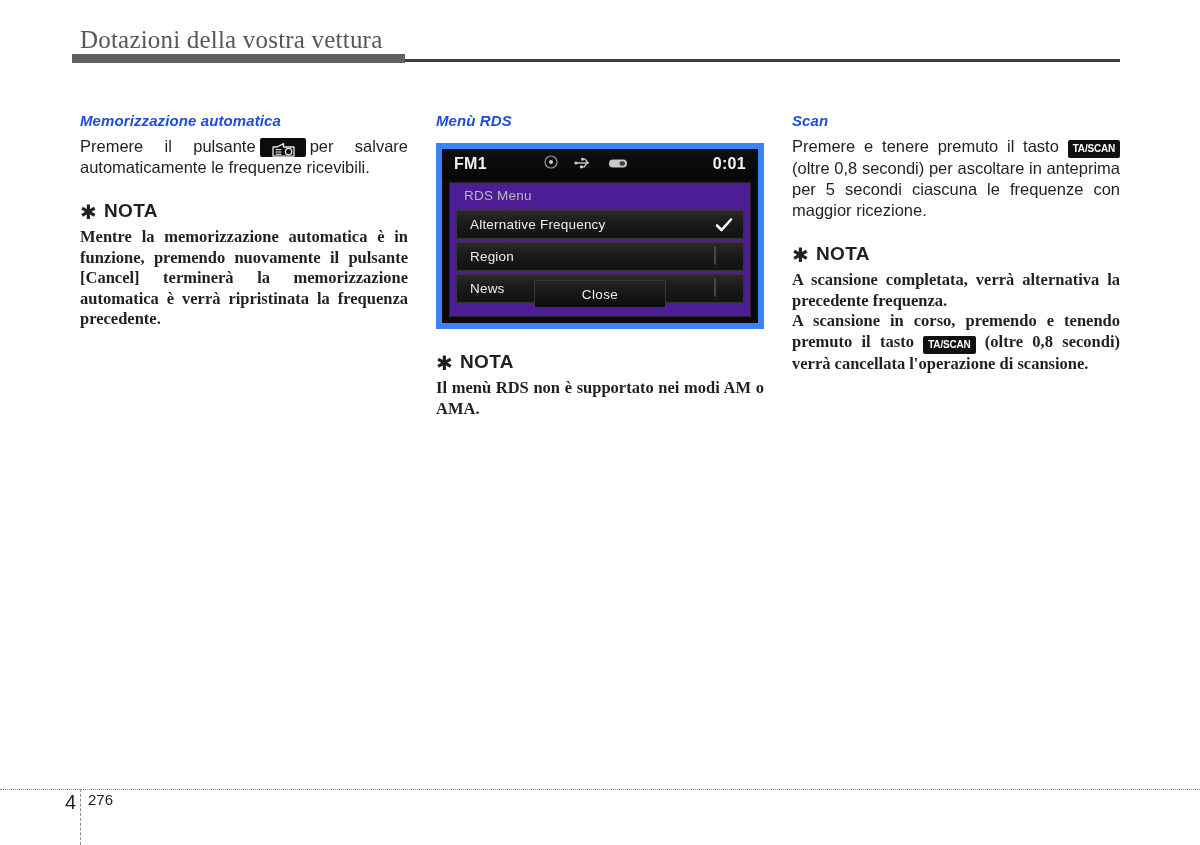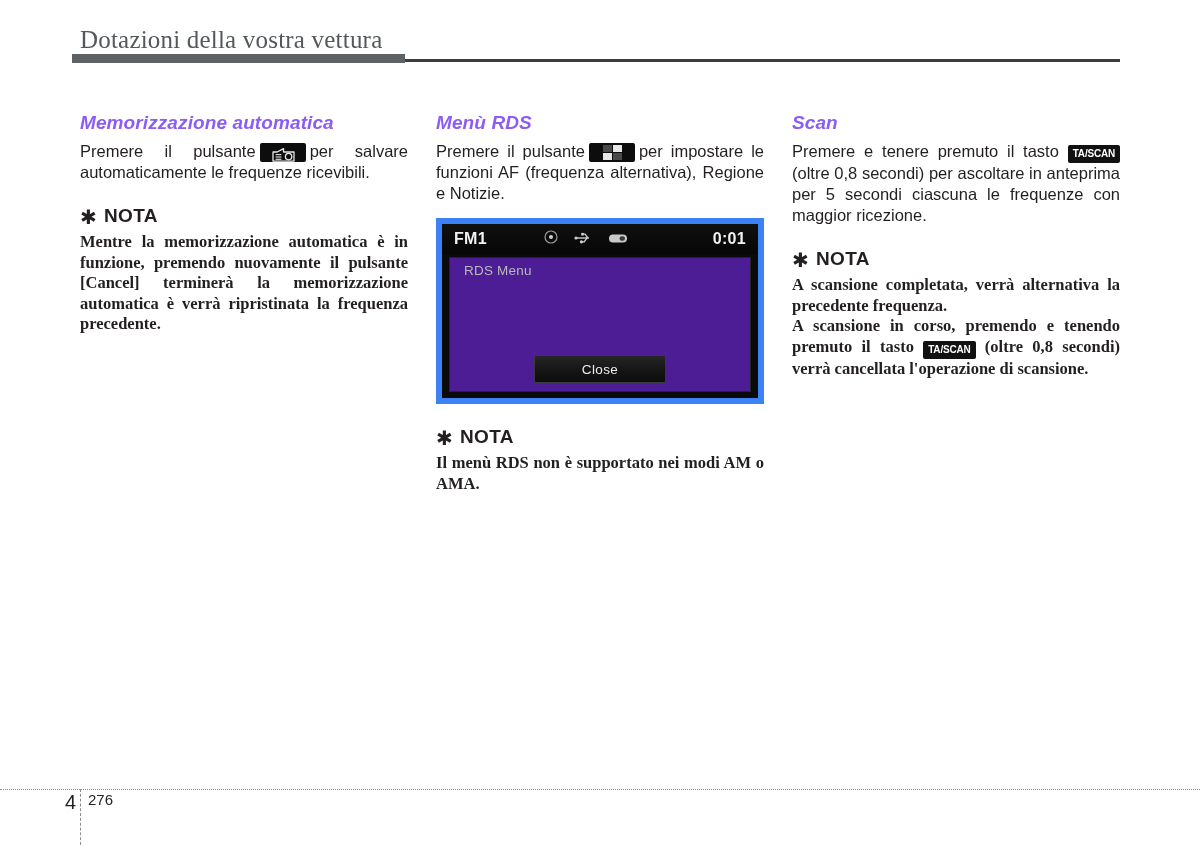--- a/index.html
+++ b/index.html
@@ -59,22 +59,22 @@
     width: 328px;
   }
   #col-left   { left: 80px; }
   #col-middle { left: 436px; }
   #col-right  { left: 792px; }
 
   .section-heading {
     font-family: "Liberation Sans", sans-serif;
     font-style: italic;
     font-weight: bold;
-    font-size: 19px;
-    color: #8b5cf6;
+    font-size: 15px;
+    color: #1d4ed8;
     margin: 0 0 7px 0;
     letter-spacing: 0.1px;
   }
 
   .body-text {
     font-family: "Liberation Sans", sans-serif;
     font-size: 16.5px;
     line-height: 21px;
     color: #231f20;
     margin: 0;
@@ -344,26 +344,20 @@
       <span>NOTA</span>
     </div>
     <p class="nota-text">Mentre la memorizzazione automatica è in funzione, premendo nuovamente il pulsante [Cancel] terminerà la memorizzazione automatica è verrà ripristinata la frequenza precedente.</p>
   </div>
 </div>
 
 <div class="column" id="col-middle">
 
   <h2 class="section-heading">Menù RDS</h2>
 
-  <p class="body-text"><span>Premere il pulsante</span><span class="btn-icon menu-btn"><span class="menu-glyph">
-          <i class="mg-dark"></i>
-          <i class="mg-light"></i>
-          <i class="mg-light"></i>
-          <i class="mg-dark"></i>
-        </span></span><span>per impostare le funzioni AF (frequenza alternativa), Regione e Notizie.</span></p>
 
   <div id="radio-screen">
 
     <div id="screen-statusbar">
       <span id="status-source">FM1</span>
 
       <span id="status-icons">
         <span>
           <svg width="14" height="14" viewBox="0 0 14 14" xmlns="http://www.w3.org/2000/svg">
             <circle cx="7" cy="7" r="6" fill="none" stroke="#9a9a9a" stroke-width="1.2"></circle>
@@ -387,20 +381,46 @@
           </svg>
         </span>
       </span>
 
       <span id="status-time">0:01</span>
     </div>
 
     <div class="panel">
       <div id="panel-title">RDS Menu</div>
 
+      <div id="menu-rows">
+
+        <div class="menu-row">
+          <span class="menu-row-label">Alternative Frequency</span>
+          <span class="menu-row-control">
+            <svg class="checkmark-svg" width="20" height="20" viewBox="0 0 20 20" xmlns="http://www.w3.org/2000/svg">
+              <path d="M3 10.5 L7.6 15 L17 4.5" fill="none" stroke="#ffffff" stroke-width="2.6" stroke-linecap="round" stroke-linejoin="round"></path>
+            </svg>
+          </span>
+        </div>
+
+        <div class="menu-row">
+          <span class="menu-row-label">Region</span>
+          <span class="menu-row-control">
+            <span class="checkbox-empty"></span>
+          </span>
+        </div>
+
+        <div class="menu-row">
+          <span class="menu-row-label">News</span>
+          <span class="menu-row-control">
+            <span class="checkbox-empty"></span>
+          </span>
+        </div>
+
+      </div>
 
       <div id="close-button">Close</div>
     </div>
   </div>
 
   <div class="nota-block">
     <div class="nota-title">
       <span class="nota-asterisk">✱</span>
       <span>NOTA</span>
     </div>

